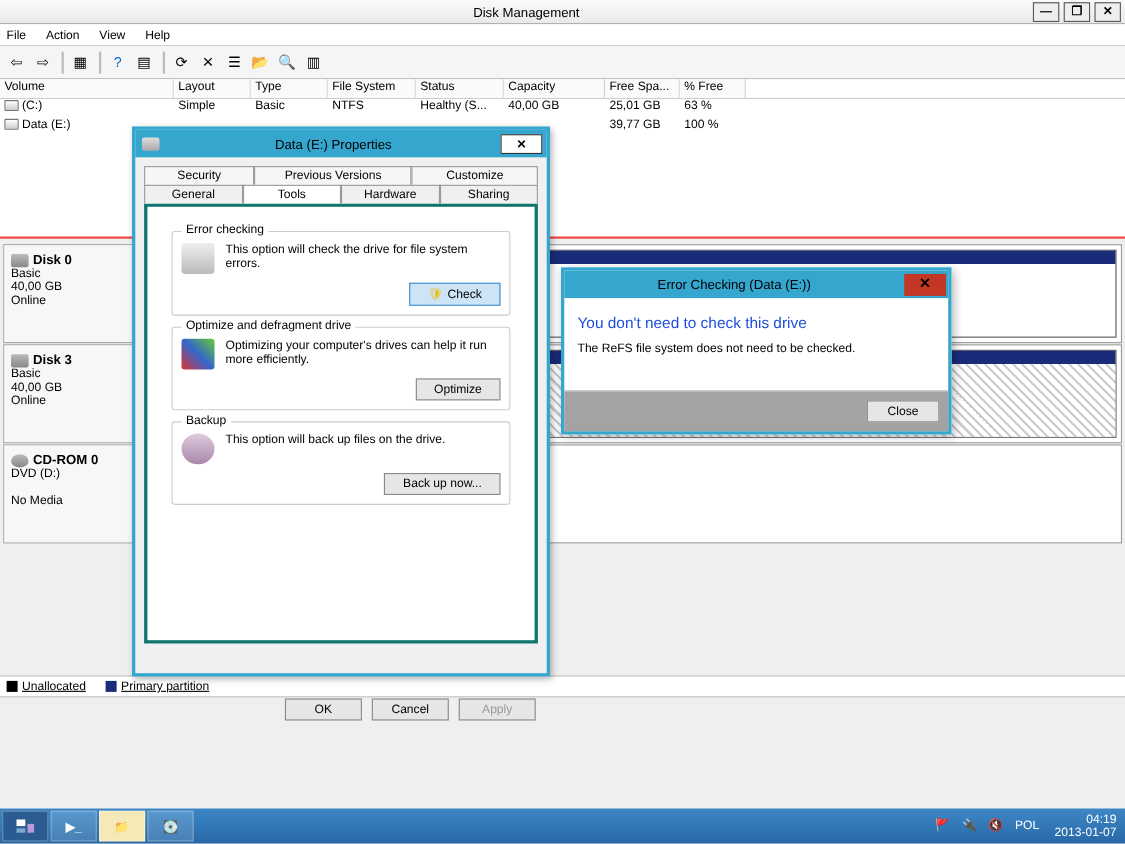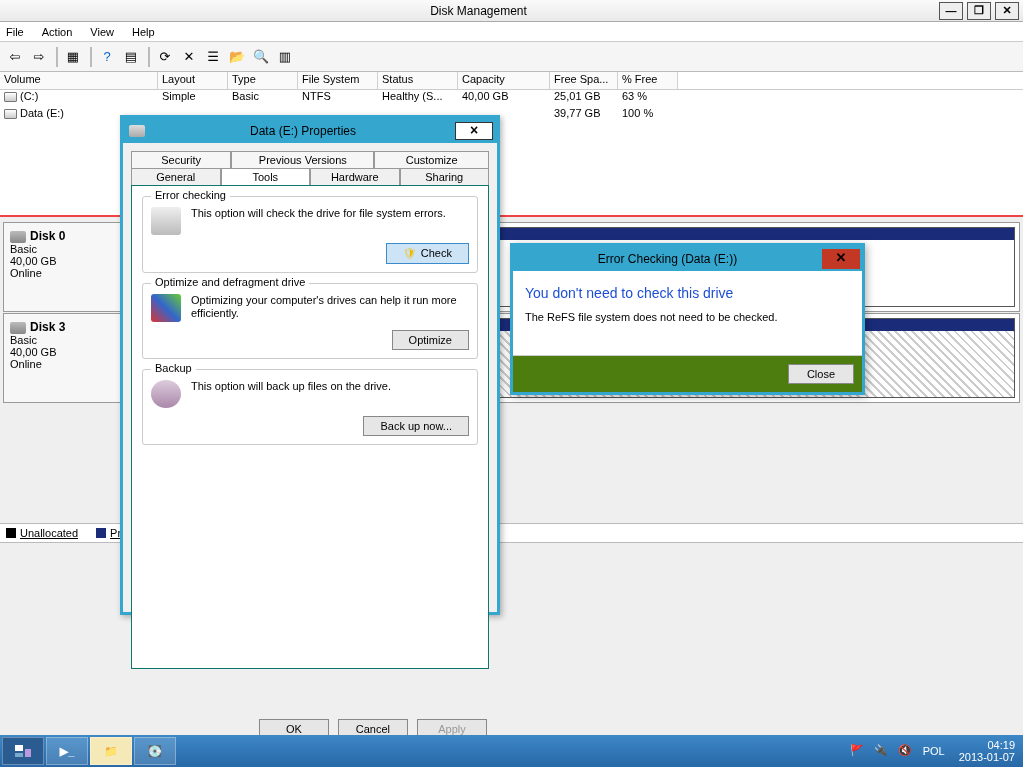--- a/index.html
+++ b/index.html
@@ -49,41 +49,41 @@
 .props { position: absolute; left: 120px; top: 115px; width: 380px; height: 500px; background: #f0f0f0; border: 3px solid #35a7cf; box-shadow: 2px 2px 6px rgba(0,0,0,0.3); }
 .props-title { height: 25px; background: #35a7cf; display: flex; align-items: center; color: #000; }
 .props-title .picon { width: 16px; height: 12px; background: linear-gradient(#ddd,#aaa); margin: 0 6px; border-radius: 2px; }
 .props-title .pt { flex: 1; text-align: center; font-size: 12px; }
 .props-title .px { width: 38px; height: 18px; background: #fff; border: 1px solid #333; text-align: center; font-weight: bold; font-size: 14px; margin-right: 4px; line-height: 14px; }
 .tabstrip { display: flex; flex-wrap: wrap; margin: 8px 8px 0 8px; }
 .tabrow { display: flex; width: 100%; }
 .tab { border: 1px solid #999; border-bottom: none; padding: 2px 0; text-align: center; background: #f0f0f0; font-size: 11px; }
 .tab.back { background: #f6f6f6; }
 .tab.active { background: #fff; }
-.tabpane { background: #fff; border: 1px solid #0f766e; margin: 0 8px; height: 484px; padding: 10px; }
+.tabpane { background: #fff; border: 3px solid #0f766e; margin: 0 8px; height: 400px; padding: 22px; }
 .group { border: 1px solid #ccc; border-radius: 3px; padding: 10px 8px 8px 8px; margin-bottom: 10px; position: relative; }
 .group-title { position: absolute; top: -8px; left: 8px; background: #fff; padding: 0 4px; }
 .gico { width: 30px; height: 28px; float: left; margin-right: 10px; border-radius: 3px; }
 .gtext { font-size: 11px; line-height: 1.2; }
 .gbtn { float: right; border: 1px solid #888; background: #e6e6e6; padding: 3px 16px; margin-top: 8px; font-size: 11px; }
 .gbtn.hl { background: #cde4f7; border: 1px solid #3a8ccc; }
 .clear { clear: both; }
 .dlgbtns { text-align: right; padding: 6px 10px; }
 .dlgbtns button { border: 1px solid #888; background: #e6e6e6; padding: 3px 0; width: 70px; margin-left: 6px; font-size: 11px; }
 .dlgbtns button.dis { color: #999; margin-top: 44px; }
 
 
 .msgbox { position: absolute; left: 510px; top: 243px; width: 355px; height: 152px; background: #fff; border: 3px solid #35a7cf; box-shadow: 2px 2px 8px rgba(0,0,0,0.3); }
 .msgbox-title { height: 25px; background: #35a7cf; display: flex; align-items: center; }
 .msgbox-title .mt { flex: 1; text-align: center; font-size: 12px; }
 .msgbox-title .mx { width: 38px; height: 20px; background: #c23824; color: #000; text-align: center; font-weight: bold; font-size: 13px; line-height: 18px; margin-right: 2px; }
 .msgbody { padding: 14px 12px; }
 .msghead { color: #1d4ed8; font-size: 14px; margin-bottom: 10px; }
 .msgtext { font-size: 11px; }
-.msgbtns { border-top: 1px solid #ccc; background: #4d7c0f; padding: 8px; text-align: right; position: absolute; bottom: 0; left: 0; right: 0; }
+.msgbtns { border-top: 1px solid #ccc; background: #a3a3a3; padding: 8px; text-align: right; position: absolute; bottom: 0; left: 0; right: 0; }
 .msgbtns button { border: 1px solid #888; background: #e6e6e6; padding: 3px 18px; font-size: 11px; }
 
 
 .taskbar { position: absolute; bottom: 0; left: 0; right: 0; height: 32px; background: linear-gradient(#3d87c7,#2868a6); display: flex; align-items: center; }
 .taskbtn { width: 42px; height: 28px; margin-left: 2px; border: 1px solid rgba(255,255,255,0.3); background: rgba(255,255,255,0.15); display: flex; align-items: center; justify-content: center; }
 .tray { margin-left: auto; display: flex; align-items: center; color: #fff; padding-right: 8px; }
 .tray span { margin-left: 10px; font-size: 11px; }
 .clock { text-align: right; line-height: 1.1; font-size: 11px; margin-left: 14px; }
 .trayicon { width: 14px; height: 14px; display: inline-block; margin-left: 6px; }
 
@@ -180,20 +180,28 @@
       <span>40,00 GB</span><br>
       <span>Online</span>
     </div>
     <div class="partarea">
         <div class="part" style="flex:1">
           <div class="bar"></div>
           <div class="hatch"></div>
         </div>
       </div>
   </div>
+  <div class="diskrow">
+    <div class="disklabel">
+      <span class="diskicon" style="border-radius:50%"></span><b>CD-ROM 0</b><br>
+      <span>DVD (D:)</span><br><br>
+      <span>No Media</span>
+    </div>
+    <div class="partarea"></div>
+  </div>
 </div>
 
 <div class="legend">
   <span class="sw" style="background:#000"></span>
     <span>Unallocated</span>
   <span class="sw" style="background:#1a2b7a"></span>
     <span>Primary partition</span>
 </div>
 
 <div class="props">

